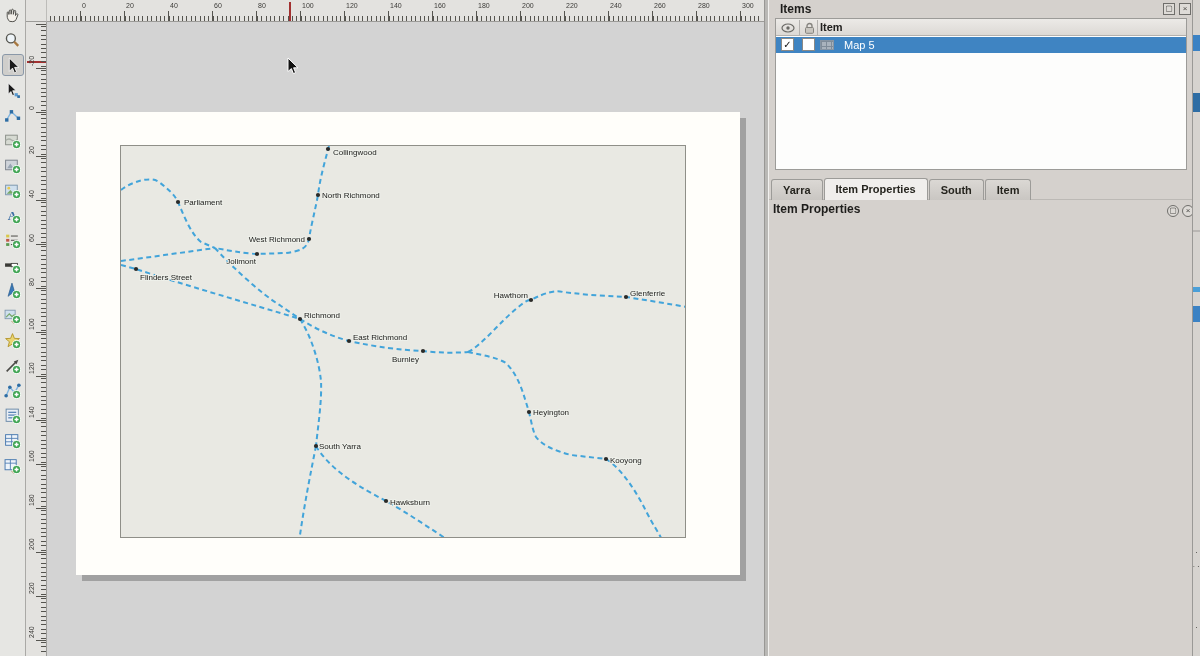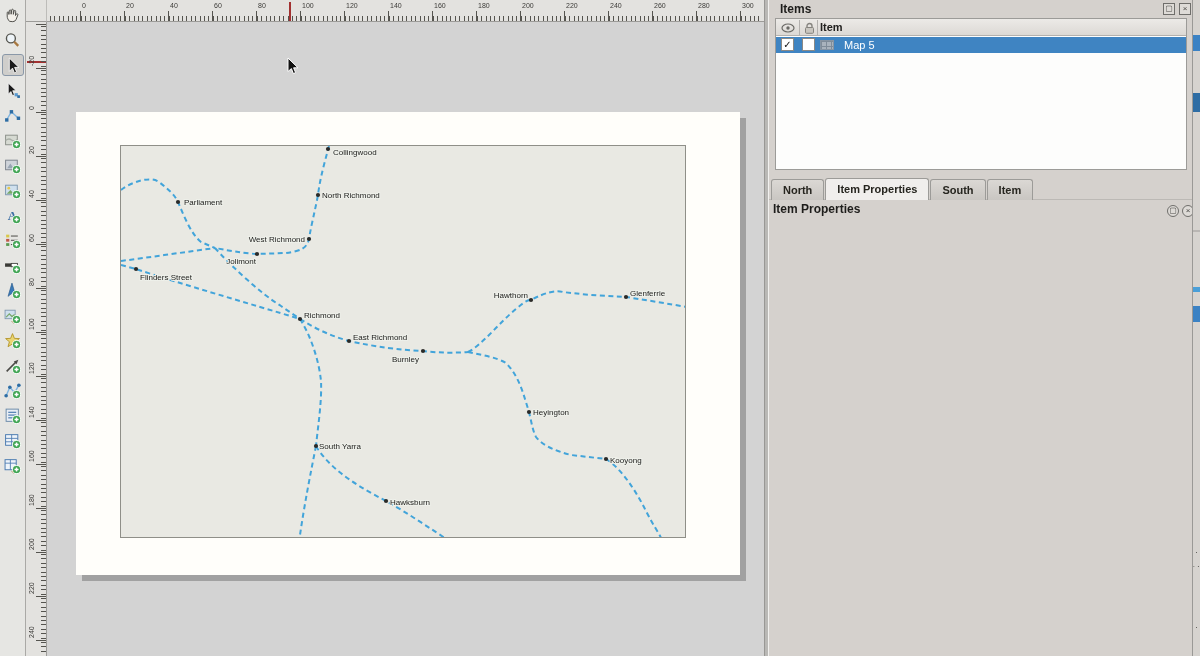--- a/index.html
+++ b/index.html
@@ -701,21 +701,21 @@
       <div id="items-row">
         <span class="cbx" style="left:5px;">✓</span>
         <span class="cbx" style="left:26px;"></span>
         <span id="row-map-icon"></span>
         <span id="row-map-label">Map 5</span>
       </div>
     </div>
 
     <div id="props-underline"></div>
     <div id="tabbar">
-      <div class="tab">North</div>
+      <div class="tab">Yarra</div>
       <div class="tab active">Item Properties</div>
       <div class="tab">South</div>
       <div class="tab">Item</div>
     </div>
 
     <span id="props-title">Item Properties</span>
     <span class="winbtn round" style="left:398px; top:205px;">▢</span>
     <span class="winbtn round" style="left:413px; top:205px;">×</span>
   </div>
 

